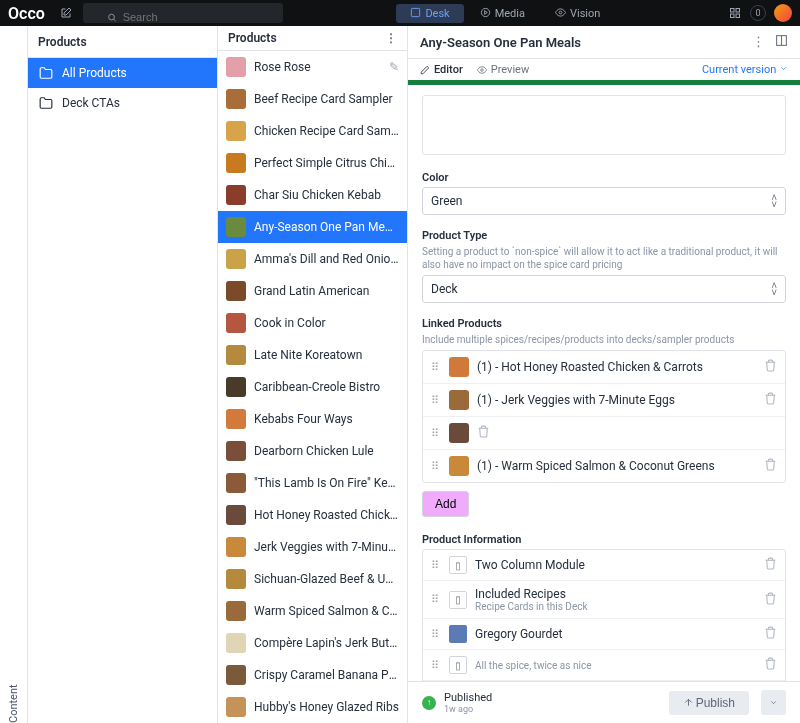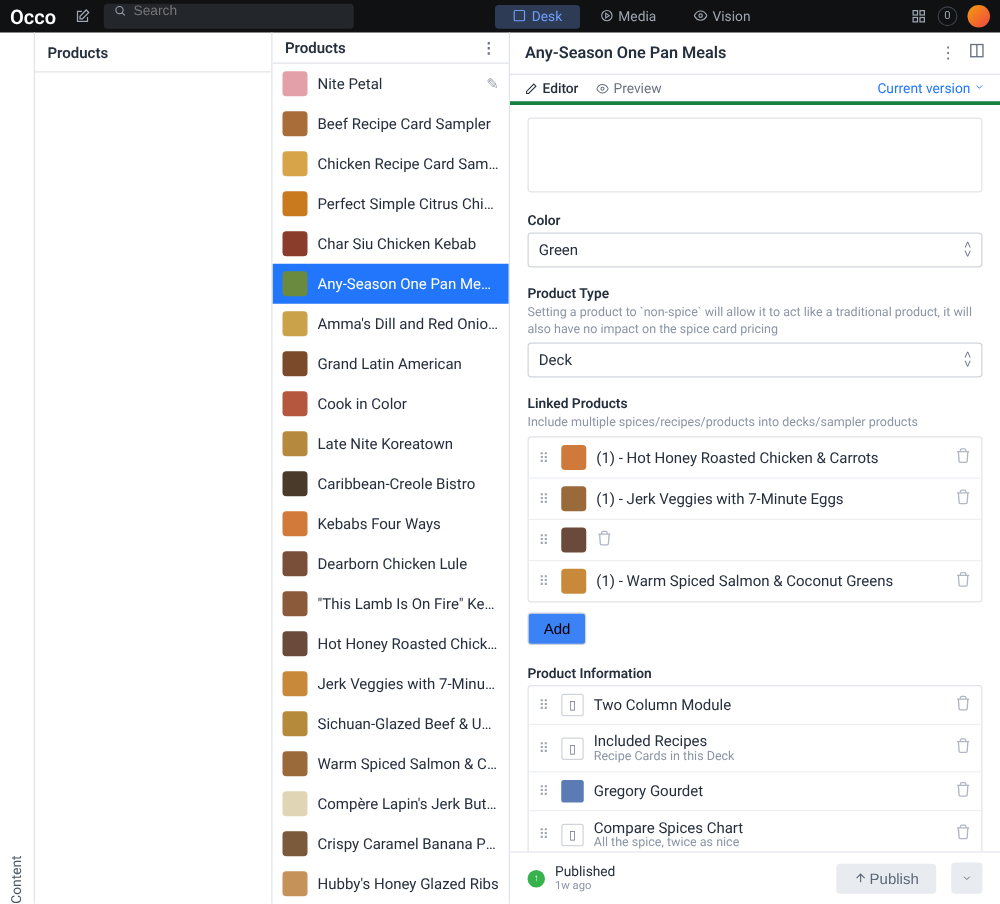--- a/index.html
+++ b/index.html
@@ -1,20 +1,20 @@
 <!DOCTYPE html>
 <html><head>
 <meta charset="utf-8">
 <style>
 * { box-sizing: border-box; margin: 0; padding: 0; }
 body { font-family: -apple-system, BlinkMacSystemFont, "Segoe UI", Roboto, sans-serif; font-size: 13px; color: #262f3d; background: #fff; width: 800px; height: 723px; overflow: hidden; }
 .topnav { height: 26px; background: #101112; display: flex; align-items: center; padding: 0 8px; color: #9ea6b3; gap: 10px; }
 .brand { color: #fff; font-weight: 600; font-size: 16px; margin-right: 4px; }
 .nav-icon { width: 14px; height: 14px; display: flex; align-items: center; justify-content: center; cursor: pointer; }
-.search-wrap { background: #23262b; border-radius: 3px; height: 20px; display: flex; align-items: flex-start; padding: 0 8px; gap: 6px; width: 200px; }
+.search-wrap { background: #23262b; border-radius: 3px; height: 20px; display: flex; align-items: flex-end; padding: 0 24px; gap: 6px; width: 200px; }
 .search-input { background: transparent; border: none; outline: none; color: #9ea6b3; font-size: 11px; width: 100%; }
 .nav-tabs { margin-left: auto; display: flex; gap: 2px; }
 .nav-tab { display: flex; align-items: flex-start; gap: 4px; padding: 3px 14px; border-radius: 3px; font-size: 11px; cursor: pointer; }
 .nav-tab.active { background: #2d3b55; color: #6f9fff; }
 .nav-right { margin-left: auto; display: flex; align-items: center; gap: 8px; }
 .badge-circ { border: 1px solid #3a404a; width: 16px; height: 16px; border-radius: 50%; display: flex; align-items: center; justify-content: center; font-size: 9px; }
 .avatar { width: 18px; height: 18px; border-radius: 50%; background: linear-gradient(135deg, #f59e0b, #ef4444); }
 
 .workspace { display: flex; height: calc(100% - 26px); }
 .rail { width: 28px; border-right: 1px solid #e1e3e9; display: flex; justify-content: center; padding-top: 10px; }
@@ -32,41 +32,41 @@
 .col2 { width: 190px; overflow-y: auto; }
 .list-item { display: flex; align-items: center; gap: 8px; padding: 6px 8px; font-size: 12px; cursor: pointer; border-bottom: 0; }
 .list-item.sel { background: #2276fc; color: #fff; }
 .thumb { width: 20px; height: 20px; border-radius: 3px; background: #d29852; flex-shrink: 0; }
 .list-item .lbl { white-space: nowrap; overflow: hidden; text-overflow: ellipsis; flex: 1; }
 .pencil { opacity: 0; color: #9ca3af; margin-left: auto; }
 .list-item:first-of-type .pencil { opacity: 1; }
 .doc-header { display: flex; align-items: center; padding: 8px 12px; border-bottom: 1px solid #e1e3e9; }
 .doc-title { font-weight: 600; font-size: 13px; }
 .doc-actions { margin-left: auto; display: flex; gap: 10px; color: #6b7280; }
-.doc-tabs { display: flex; align-items: center; padding: 4px 12px; gap: 14px; font-size: 11px; border-bottom: 3px solid #15803d; }
+.doc-tabs { display: flex; align-items: center; padding: 4px 12px; gap: 14px; font-size: 11px; border-bottom: 5px solid #15803d; }
 .doc-tab { display: flex; align-items: center; gap: 4px; cursor: pointer; color: #6b7280; }
 .doc-tab.active { color: #262f3d; font-weight: 500; }
 .doc-version { margin-left: auto; color: #2276fc; cursor: pointer; }
 
 .doc-body { flex: 1; overflow-y: auto; padding: 10px 14px 60px; }
 .emptybox { height: 60px; border: 1px solid #e1e3e9; border-radius: 3px; margin-bottom: 16px; }
 .fld-lbl { font-size: 11px; font-weight: 600; margin-bottom: 3px; }
 .fld-hint { font-size: 10px; color: #8b95a5; margin-bottom: 4px; line-height: 1.3; }
 .select { border: 1px solid #d1d5db; border-radius: 3px; padding: 6px 8px; font-size: 12px; display: flex; align-items: center; justify-content: space-between; margin-bottom: 14px; cursor: pointer; }
 .sel-toggle { color: #6b7280; font-size: 10px; line-height: 0.7; }
 
 .linked-list { border: 1px solid #e1e3e9; border-radius: 3px; margin-bottom: 8px; }
 .linked-item { display: flex; align-items: center; gap: 8px; padding: 6px 8px; border-bottom: 1px solid #eef0f3; }
 .linked-item:last-child { border-bottom: none; }
 .drag { color: #9ca3af; cursor: grab; font-size: 11px; letter-spacing: -1px; width: 10px; }
 .lthumb { width: 20px; height: 20px; border-radius: 3px; background: #c2845a; }
 .linked-item .txt { flex: 1; font-size: 12px; }
 .trash { color: #b0b7c3; cursor: pointer; }
 .link-ico { color: #b0b7c3; margin-right: 6px; }
-.add-btn { border: 1px solid #d1d5db; background: #3b82f6; padding: 5px 12px; font-size: 12px; border-radius: 3px; cursor: pointer; margin-bottom: 16px; display: inline-flex; align-items: center; gap: 4px; }
+.add-btn { border: 1px solid #d1d5db; background: #f0abfc; padding: 5px 12px; font-size: 12px; border-radius: 3px; cursor: pointer; margin-bottom: 16px; display: inline-flex; align-items: center; gap: 4px; }
 
 .info-item { display: flex; align-items: center; gap: 8px; padding: 6px 8px; border-bottom: 1px solid #eef0f3; }
 .info-item:last-child { border-bottom: none; }
 .info-ico { width: 18px; height: 18px; border: 1px solid #d1d5db; border-radius: 2px; display: flex; align-items: center; justify-content: center; font-size: 10px; color: #6b7280; }
 .info-ico.img { background: #5b7bb5; border: none; }
 .info-txt { flex: 1; font-size: 12px; }
 .info-sub { font-size: 10px; color: #8b95a5; }
 
 .status-bar { position: absolute; bottom: 0; left: 0; width: 100%; border-top: 1px solid #e1e3e9; background: #fff; padding: 8px 14px; display: flex; align-items: center; gap: 8px; }
 .status-dot { width: 14px; height: 14px; border-radius: 50%; background: #37b24d; display: flex; align-items: center; justify-content: center; color: #fff; font-size: 8px; }
@@ -137,31 +137,45 @@
 
 <div class="workspace">
   <div class="rail">
     <span class="rail-label">Content</span>
   </div>
 
   <div class="col col1">
     <div class="col-header">
         <span>Products</span>
       </div>
+    <div id="tree-body">
+        <div class="tree-item sel">
+          <svg class="folder-ico" viewBox="0 0 24 24" fill="none" stroke="currentColor" stroke-width="2">
+            <path d="M22 19a2 2 0 0 1-2 2H4a2 2 0 0 1-2-2V5a2 2 0 0 1 2-2h5l2 3h9a2 2 0 0 1 2 2z"></path>
+          </svg>
+          <span>All Products</span>
+        </div>
+        <div class="tree-item">
+          <svg class="folder-ico" viewBox="0 0 24 24" fill="none" stroke="currentColor" stroke-width="2">
+            <path d="M22 19a2 2 0 0 1-2 2H4a2 2 0 0 1-2-2V5a2 2 0 0 1 2-2h5l2 3h9a2 2 0 0 1 2 2z"></path>
+          </svg>
+          <span>Deck CTAs</span>
+        </div>
+      </div>
   </div>
 
   <div class="col col2">
     <div class="col-header">
       <span>Products</span>
       <span class="more">⋮</span>
     </div>
     <div id="list-body">
         <div class="list-item">
           <span class="thumb t0"></span>
-          <span class="lbl">Nite Petal</span>
+          <span class="lbl">Rose Rose</span>
           <span class="pencil">✎</span>
         </div>
         <div class="list-item">
           <span class="thumb t1"></span>
           <span class="lbl">Beef Recipe Card Sampler</span>
         </div>
         <div class="list-item">
           <span class="thumb t2"></span>
           <span class="lbl">Chicken Recipe Card Sampler</span>
         </div>
@@ -360,21 +374,20 @@
             </div>
             <span class="trash"><svg width="13" height="13" viewBox="0 0 24 24" fill="none" stroke="currentColor" stroke-width="2">
                 <polyline points="3 6 5 6 21 6"></polyline>
                 <path d="M19 6l-1 14a2 2 0 0 1-2 2H8a2 2 0 0 1-2-2L5 6m3 0V4a2 2 0 0 1 2-2h4a2 2 0 0 1 2 2v2"></path>
               </svg></span>
           </div>
           <div class="info-item">
             <span class="drag">⠿</span>
             <span class="info-ico">▯</span>
             <div class="info-txt">
-              <div>Compare Spices Chart</div>
               <div class="info-sub">All the spice, twice as nice</div>
             </div>
             <span class="trash"><svg width="13" height="13" viewBox="0 0 24 24" fill="none" stroke="currentColor" stroke-width="2">
                 <polyline points="3 6 5 6 21 6"></polyline>
                 <path d="M19 6l-1 14a2 2 0 0 1-2 2H8a2 2 0 0 1-2-2L5 6m3 0V4a2 2 0 0 1 2-2h4a2 2 0 0 1 2 2v2"></path>
               </svg></span>
           </div>
           <div class="info-item">
             <span class="drag">⠿</span>
             <span class="info-ico img"></span>

